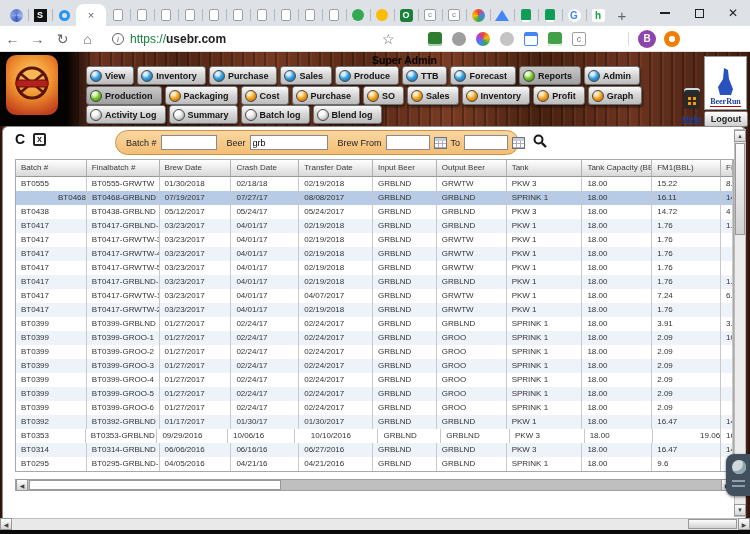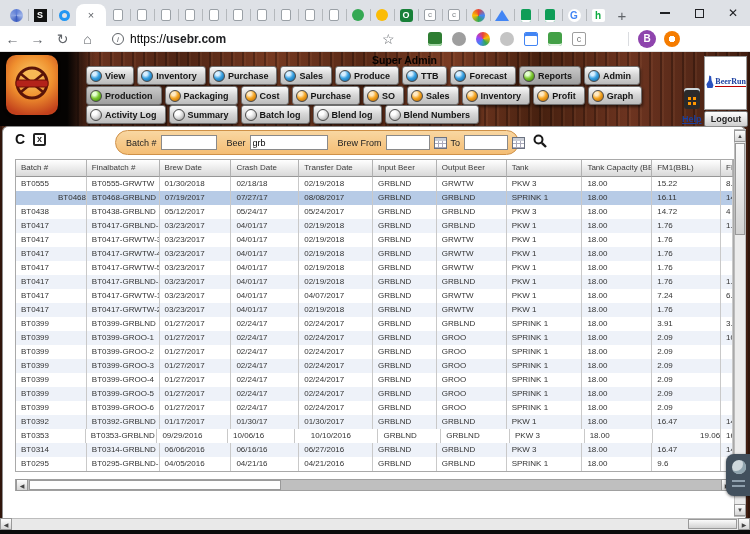--- a/index.html
+++ b/index.html
@@ -28,21 +28,21 @@
   .newtab-btn { width:24px; height:22px; color:#5f6368; font-size:15px; display:flex; align-items:center; justify-content:center; }
   .win-controls { position:absolute; right:0; top:0; height:26px; display:flex; }
   .win-btn { width:34px; height:26px; display:flex; align-items:center; justify-content:center; color:#202124; font-size:12px; }
   .win-min-glyph { width:10px; height:1.5px; background:#202124; }
   .win-max-glyph { width:9px; height:9px; border:1.5px solid #202124; }
 
   .addressbar { position:absolute; top:26px; left:0; width:750px; height:26px; background:#fff; display:flex; align-items:center; border-bottom:1px solid #e0e0e0; }
   .nav-ic { color:#5f6368; font-size:14px; width:25px; text-align:center; }
   .info-ic { width:12px; height:12px; border:1px solid #5f6368; border-radius:50%; color:#5f6368; font-size:8px; text-align:center; line-height:11px; margin:0 6px 0 12px; font-style:italic; }
   .url { font-size:12px; }
-  .url .scheme { color:#000000; }
+  .url .scheme { color:#15803d; }
   .url .host { color:#202124; font-weight:bold; }
   .star-ic { position:absolute; left:382px; color:#5f6368; font-size:14px; }
   .ext-row { position:absolute; left:428px; display:flex; gap:10px; align-items:center; }
   .ext { width:14px; height:14px; }
   .ext-robot-green { background:#2e7d32; border-radius:3px; box-shadow:inset 0 -4px 0 -2px #a5d6a7; }
   .ext-media-gray { background:#9e9e9e; border-radius:50%; }
   .ext-color-wheel { border-radius:50%; background:conic-gradient(#ea4335,#fbbc04,#34a853,#4285f4,#a142f4,#ea4335); }
   .ext-circle-gray { background:#c4c4c4; border-radius:50%; }
   .ext-window-blue { background:#fff; border:1.5px solid #4285f4; border-radius:2px; box-shadow:inset 0 3px 0 #4285f4; }
   .ext-mail-green { background:#43a047; border-radius:3px; box-shadow:inset 0 -5px 0 -3px #e8f5e9; }
@@ -72,21 +72,21 @@
   .s-blue   { background:radial-gradient(circle at 35% 28%, #d8efff 0 18%, #3aa2e2 48%, #0a5a94); }
   .s-orange { background:radial-gradient(circle at 35% 28%, #ffeac4 0 18%, #f5a623 48%, #aa5c00); }
   .s-silver { background:radial-gradient(circle at 35% 28%, #ffffff 0 22%, #dcdcdc 52%, #8a8a8a); }
   .s-green  { background:radial-gradient(circle at 35% 28%, #e4ffd1 0 18%, #7ec832 48%, #2f7a00); }
 
   .home-ic { position:absolute; top:6px; left:708px; }
   .calc-ic { position:absolute; top:36px; left:684px; width:16px; height:21px; background:#2a2a2a; border-radius:3px; box-shadow:inset 0 2px 0 0 #cfd8dc; }
   .calc-dots { position:absolute; bottom:3px; left:3px; width:10px; height:10px;
     background:radial-gradient(circle at 25% 25%, #ff9800 0 1.6px, transparent 2px), radial-gradient(circle at 75% 25%, #ff9800 0 1.6px, transparent 2px),
     radial-gradient(circle at 25% 75%, #ff9800 0 1.6px, transparent 2px), radial-gradient(circle at 75% 75%, #ff9800 0 1.6px, transparent 2px); }
-  .beerrun-box { position:absolute; top:4px; left:704px; width:43px; height:54px; background:#fff; border:1px solid #999; display:flex; align-items:center; justify-content:flex-end; padding-bottom:2px; }
+  .beerrun-box { position:absolute; top:4px; left:704px; width:43px; height:54px; background:#fff; border:1px solid #999; display:flex; flex-direction:column; align-items:center; justify-content:flex-end; padding-bottom:2px; }
   .beerrun-name { font-family:"Liberation Serif", serif; font-weight:bold; font-size:8px; color:#1a3fa0; border-bottom:1px solid #b00; }
   .help-link { position:absolute; top:62px; left:682px; font-size:9px; font-weight:bold; color:#1a3fa0; text-decoration:underline; }
   .logout-btn { position:absolute; top:59px; left:704px; width:44px; height:16px; background:linear-gradient(#fdfdfd,#cfcfcf); border:1px solid #777; border-radius:2px; font-size:9px; font-weight:bold; color:#222; text-align:center; line-height:14px; }
 
   
   .content { position:absolute; top:74px; left:2px; width:744px; height:392px; background:#fff; border:1px solid #8d8d8d; border-bottom:none; border-radius:6px 6px 0 0; }
   .refresh-c { position:absolute; top:4px; left:12px; font-size:14px; font-weight:bold; color:#111; }
   .close-x { position:absolute; top:6px; left:30px; width:13px; height:13px; border:2px solid #222; border-radius:2px; font-size:9px; font-weight:bold; color:#222; text-align:center; line-height:9px; }
   .filterbar { position:absolute; top:3px; left:112px; width:404px; height:25px; border-radius:13px;
     background:linear-gradient(#f9d7a2,#f4bd74); border:1px solid #cf9148; display:flex; align-items:center; gap:4px; padding:0 10px; }
@@ -335,24 +335,20 @@
           <span class="sphere s-silver"></span>
           <span>Summary</span>
         </div>
         <div class="nav-btn">
           <span class="sphere s-silver"></span>
           <span>Batch log</span>
         </div>
         <div class="nav-btn">
           <span class="sphere s-silver"></span>
           <span>Blend log</span>
-        </div>
-        <div class="nav-btn">
-          <span class="sphere s-silver"></span>
-          <span>Blend Numbers</span>
         </div>
       </div>
 
     <div class="home-ic">
       <svg width="17" height="15" viewBox="0 0 17 15">
         <path d="M8.5 0 L17 7 H14 V15 H10.5 V9.5 H6.5 V15 H3 V7 H0 Z" fill="#fff"></path>
       </svg>
     </div>
     <div class="calc-ic">
         <span class="calc-dots"></span>

